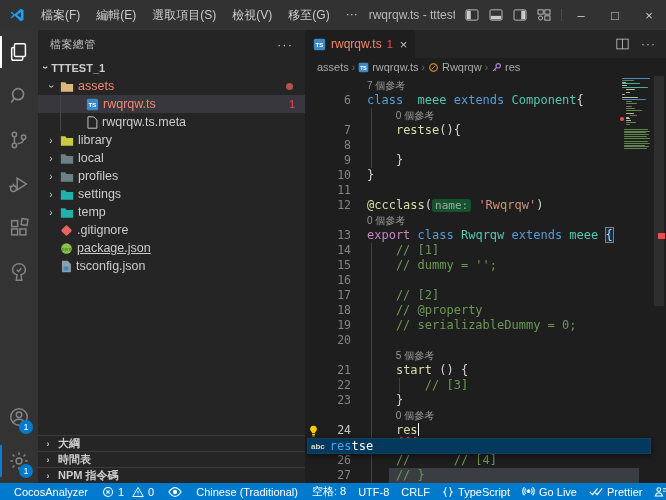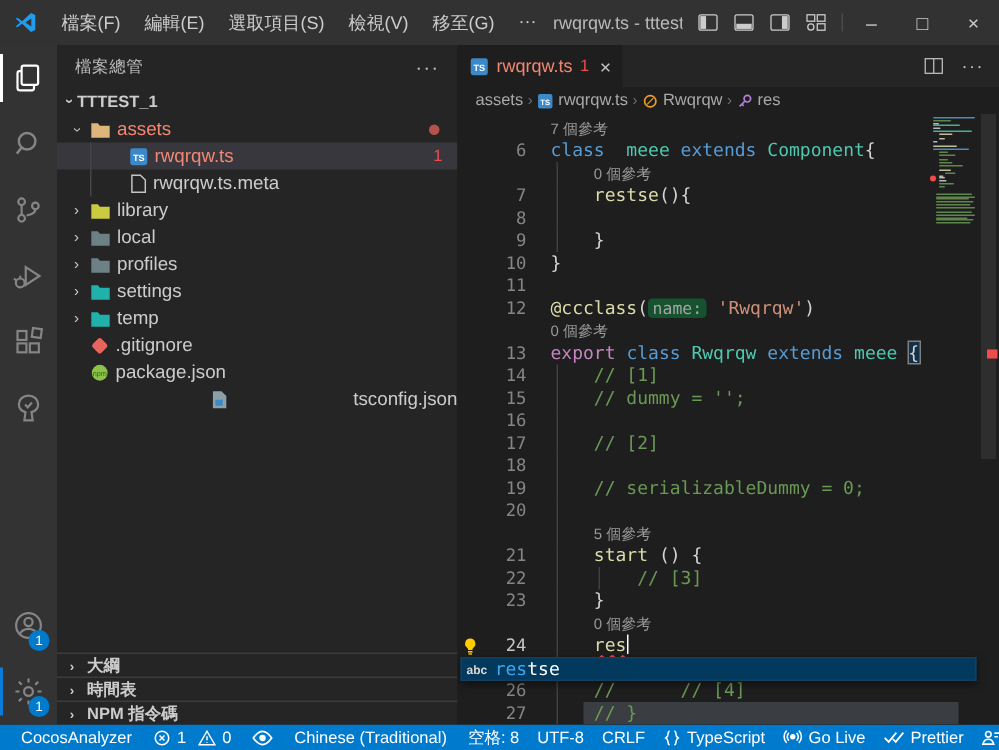--- a/index.html
+++ b/index.html
@@ -323,31 +323,31 @@
           </div>
           <div class="tree-item" style="padding-left: 8px;">
             <span class="chev"></span>
             <span>
               <svg width="13" height="13" viewBox="0 0 16 16">
                 <rect x="3" y="3" width="10" height="10" rx="2" transform="rotate(45 8 8)" fill="#e8655f"></rect>
               </svg>
             </span>
             <span class="lbl">.gitignore</span>
           </div>
-          <div class="tree-item" style="padding-left: 8px;">
+          <div class="tree-item" style="padding-left: 8px; text-decoration: underline;">
             <span class="chev"></span>
             <span>
               <svg width="13" height="13" viewBox="0 0 16 16">
                 <circle cx="8" cy="8" r="6.5" fill="#8bc34a"></circle>
                 <text x="8" y="10.5" font-size="6" fill="#33691e" text-anchor="middle" font-family="Liberation Sans,sans-serif">npm</text>
               </svg>
             </span>
             <span class="lbl">package.json</span>
           </div>
-          <div class="tree-item" style="padding-left: 8px; justify-content: space-between;">
+          <div class="tree-item" style="padding-left: 8px;">
             <span class="chev"></span>
             <span>
               <svg width="12" height="13" viewBox="0 0 14 16">
                 <path d="M2 1h7l4 4v10H2z" fill="#8da0a8"></path>
                 <rect x="4" y="8" width="6" height="5" fill="#3b89c8"></rect>
               </svg>
             </span>
             <span class="lbl">tsconfig.json</span>
           </div>
         </div>
@@ -435,21 +435,21 @@
             <div class="crow"><span class="glyph"></span><span class="lnum">9</span><span class="fold"></span><div class="ltext"><div class="guide" style="left: 3.5px;"></div><span class="tk-p">    }</span></div></div>
             <div class="crow"><span class="glyph"></span><span class="lnum">10</span><span class="fold"></span><div class="ltext"><span class="tk-p">}</span></div></div>
             <div class="crow"><span class="glyph"></span><span class="lnum">11</span><span class="fold"></span><div class="ltext"></div></div>
             <div class="crow"><span class="glyph"></span><span class="lnum">12</span><span class="fold"></span><div class="ltext"><span class="tk-f">@ccclass</span><span class="tk-p">(</span><span class="tk-i">name:</span><span class="tk-p"> </span><span class="tk-s">'Rwqrqw'</span><span class="tk-p">)</span></div></div>
             <div class="crow"><span class="glyph"></span><span class="lnum"></span><span class="fold"></span><div class="ltext"><span class="lens" style="padding-left: 0px;">0 個參考</span></div></div>
             <div class="crow"><span class="glyph"></span><span class="lnum">13</span><span class="fold"></span><div class="ltext"><span class="tk-x">export</span><span class="tk-p"> </span><span class="tk-k">class</span><span class="tk-p"> </span><span class="tk-t">Rwqrqw</span><span class="tk-p"> </span><span class="tk-k">extends</span><span class="tk-p"> </span><span class="tk-t">meee</span><span class="tk-p"> </span><span class="tk-pb">{</span></div></div>
             <div class="crow"><span class="glyph"></span><span class="lnum">14</span><span class="fold"></span><div class="ltext"><div class="guide" style="left: 3.5px;"></div><span class="tk-c">    // [1]</span></div></div>
             <div class="crow"><span class="glyph"></span><span class="lnum">15</span><span class="fold"></span><div class="ltext"><div class="guide" style="left: 3.5px;"></div><span class="tk-c">    // dummy = '';</span></div></div>
             <div class="crow"><span class="glyph"></span><span class="lnum">16</span><span class="fold"></span><div class="ltext"><div class="guide" style="left: 3.5px;"></div></div></div>
             <div class="crow"><span class="glyph"></span><span class="lnum">17</span><span class="fold"></span><div class="ltext"><div class="guide" style="left: 3.5px;"></div><span class="tk-c">    // [2]</span></div></div>
-            <div class="crow"><span class="glyph"></span><span class="lnum">18</span><span class="fold"></span><div class="ltext"><div class="guide" style="left: 3.5px;"></div></div></div>
+            <div class="crow"><span class="glyph"></span><span class="lnum">18</span><span class="fold"></span><div class="ltext"><div class="guide" style="left: 3.5px;"></div><span class="tk-c">    // @property</span></div></div>
             <div class="crow"><span class="glyph"></span><span class="lnum">19</span><span class="fold"></span><div class="ltext"><div class="guide" style="left: 3.5px;"></div><span class="tk-c">    // serializableDummy = 0;</span></div></div>
             <div class="crow"><span class="glyph"></span><span class="lnum">20</span><span class="fold"></span><div class="ltext"><div class="guide" style="left: 3.5px;"></div></div></div>
             <div class="crow"><span class="glyph"></span><span class="lnum"></span><span class="fold"></span><div class="ltext"><div class="guide" style="left: 3.5px;"></div><span class="lens" style="padding-left: 28.8px;">5 個參考</span></div></div>
             <div class="crow"><span class="glyph"></span><span class="lnum">21</span><span class="fold"></span><div class="ltext"><div class="guide" style="left: 3.5px;"></div><span class="tk-p">    </span><span class="tk-f">start</span><span class="tk-p"> () {</span></div></div>
             <div class="crow"><span class="glyph"></span><span class="lnum">22</span><span class="fold"></span><div class="ltext"><div class="guide" style="left: 3.5px;"></div><div class="guide" style="left: 32.3px;"></div><span class="tk-c">        // [3]</span></div></div>
             <div class="crow"><span class="glyph"></span><span class="lnum">23</span><span class="fold"></span><div class="ltext"><div class="guide" style="left: 3.5px;"></div><span class="tk-p">    }</span></div></div>
             <div class="crow"><span class="glyph"></span><span class="lnum"></span><span class="fold"></span><div class="ltext"><div class="guide" style="left: 3.5px;"></div><span class="lens" style="padding-left: 28.8px;">0 個參考</span></div></div>
             <div class="crow"><span class="glyph"><svg width="11" height="12" viewBox="0 0 14 16">
                   <path d="M7 1a4.5 4.5 0 0 1 2.5 8.3c-.5.4-.5 1-.5 1.7h-4c0-.7 0-1.3-.5-1.7A4.5 4.5 0 0 1 7 1z" fill="#fc0"></path>
                   <rect x="5" y="12" width="4" height="1.4" fill="#fc0"></rect>

